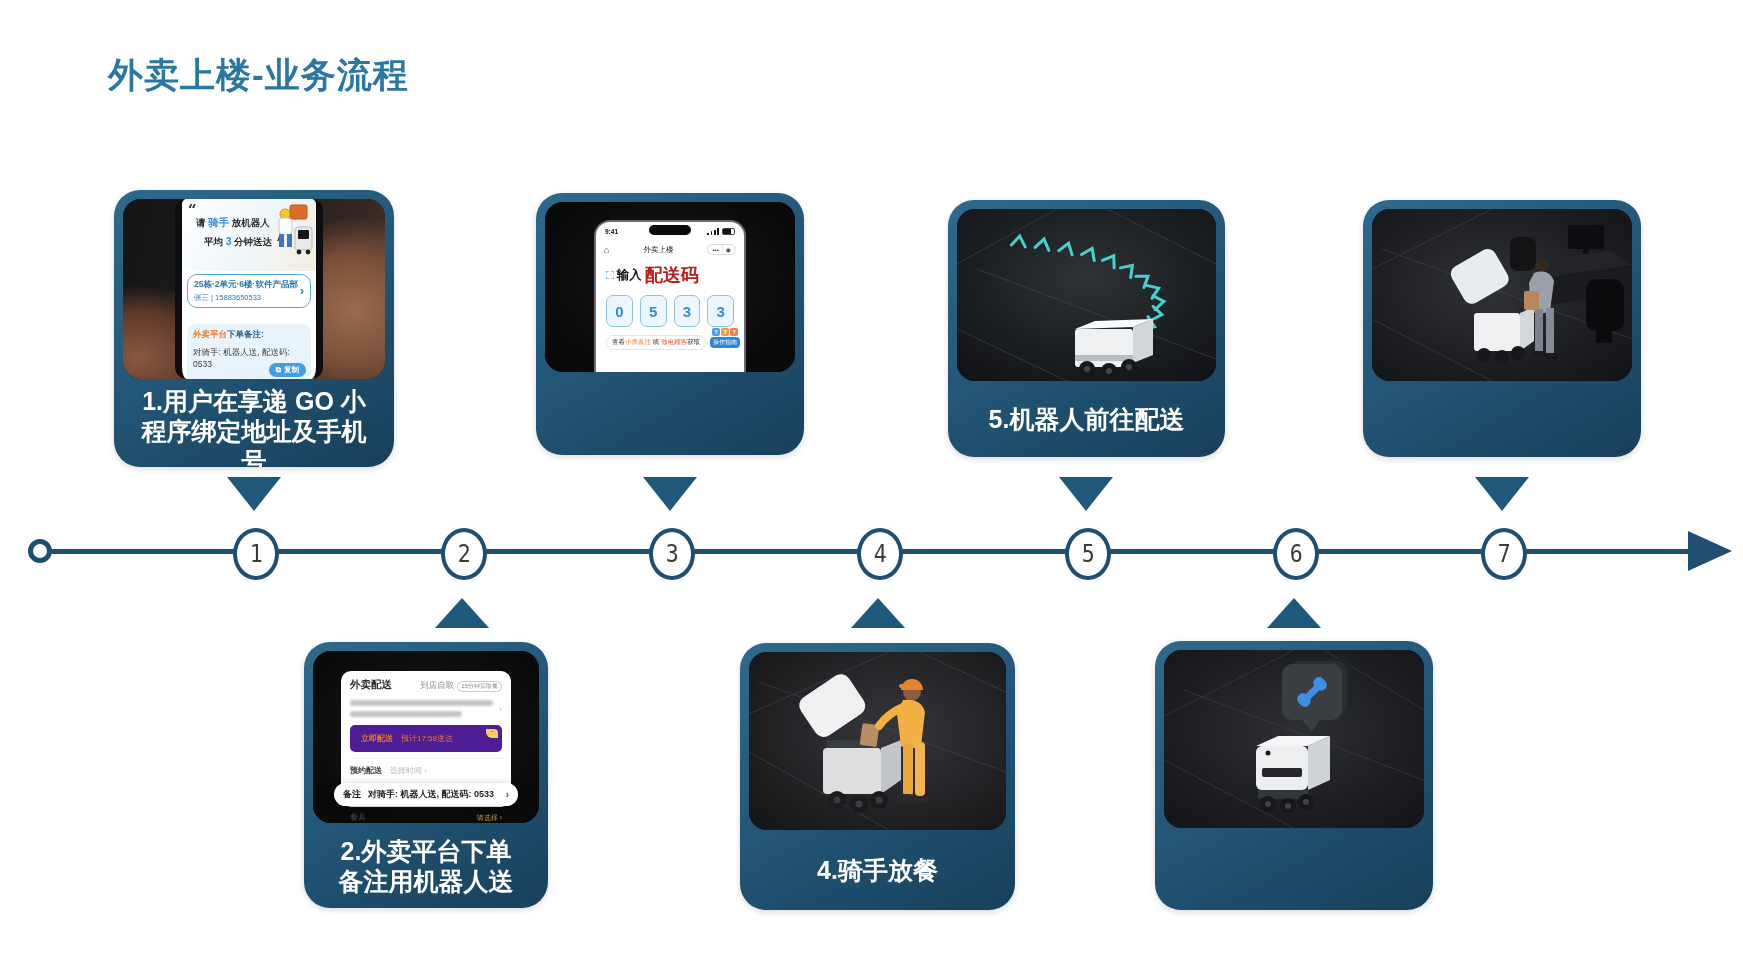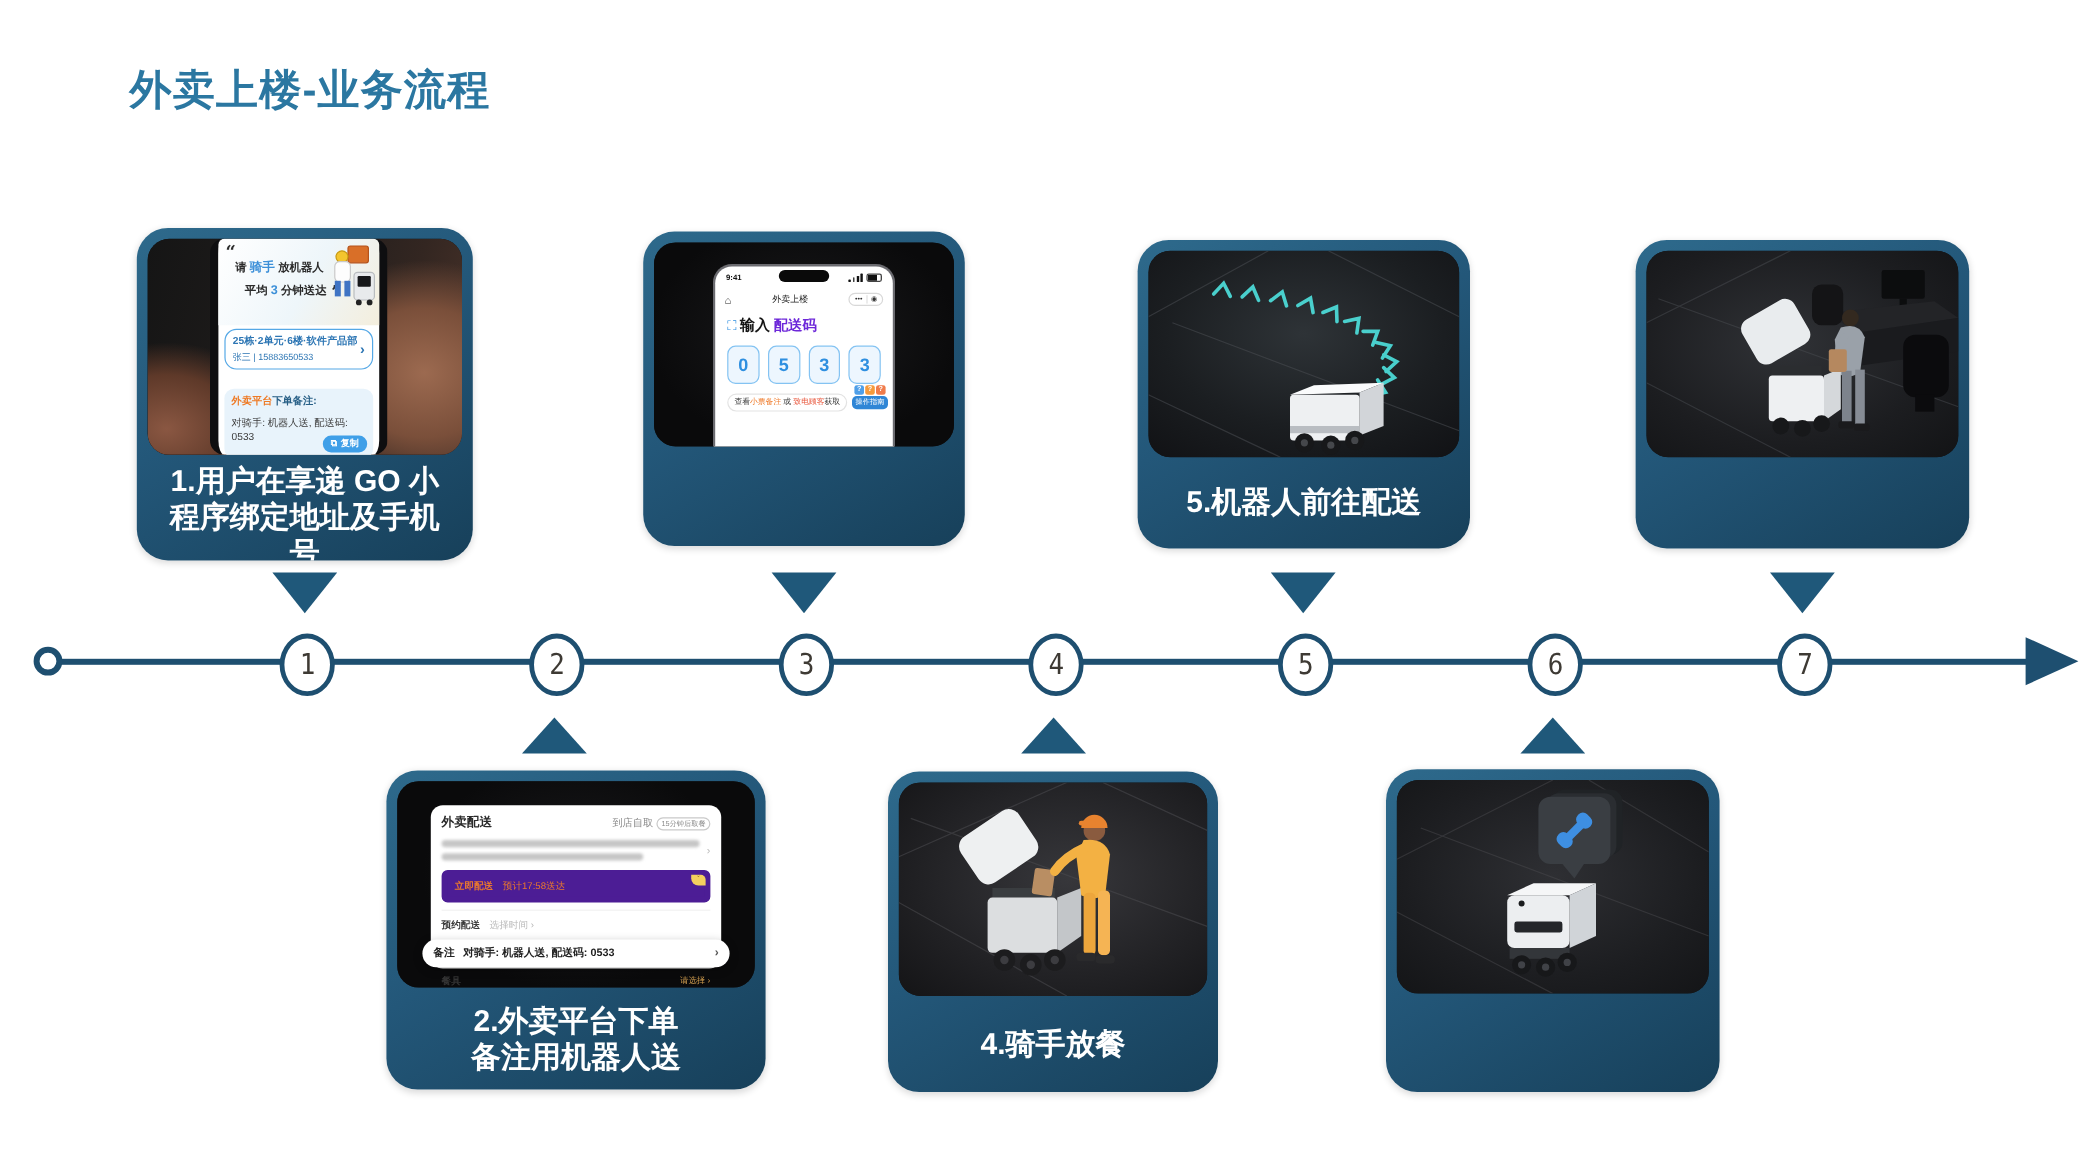--- a/index.html
+++ b/index.html
@@ -70,21 +70,21 @@
   .p3-batt{width:11px;height:5.5px;border:1px solid #444;border-radius:2px;margin-left:3px;background:linear-gradient(90deg,#111 70%,transparent 70%);}
   .p3-nav{display:flex;align-items:center;margin-top:6px;padding:0 8px;}
   .p3-home{font-size:9px;color:#222;}
   .p3-title{flex:1;text-align:center;font-size:7.5px;color:#222;}
   .p3-capsule{border:1px solid #d8d8d8;border-radius:8px;padding:1px 4px;font-size:6px;color:#333;display:flex;gap:3px;align-items:center;}
   .p3-capsule .sep{width:1px;height:7px;background:#e0e0e0;}
   .p3-body{padding:8px 10px 0;position:relative;}
   .p3-label{display:flex;align-items:center;gap:3px;}
   .p3-scan{color:#2f8fe0;font-size:11px;}
   .p3-in{font-size:12.5px;font-weight:800;color:#141414;}
-  .p3-in-hl{font-size:12px;font-weight:800;color:#6d28d9;}
+  .p3-in-hl{font-size:18px;font-weight:800;color:#b91c1c;}
   .p3-digits{display:flex;gap:7px;margin-top:8px;}
   .digit-box{width:25px;height:30px;background:#edf6fe;border:1.5px solid #84c3f2;border-radius:7px;
              display:flex;align-items:center;justify-content:center;font-size:15px;font-weight:700;color:#2e8fe0;}
   .p3-hint{display:inline-block;margin-top:8px;border:1px solid #e3e3e3;border-radius:8px;padding:2px 5px;font-size:6.5px;color:#333;}
   .p3-hint .o1{color:#ef7b2a;}.p3-hint .o2{color:#e8553a;}
   .p3-guide{position:absolute;right:4px;bottom:2px;text-align:center;}
   .p3-qs{display:flex;gap:1px;justify-content:center;}
   .p3-qs b{width:8px;height:8px;border-radius:2px;color:#fff;font-size:6px;line-height:8px;display:block;}
   .p3-qs b:nth-child(1){background:#4f9fe8;}.p3-qs b:nth-child(2){background:#f59a3c;}.p3-qs b:nth-child(3){background:#f07c4b;}
   .p3-guide-pill{margin-top:1px;background:#2f86d6;color:#fff;border-radius:4px;padding:1px 3px;font-size:6px;}
@@ -108,21 +108,21 @@
   .p2-corner{position:absolute;top:-1px;right:-1px;width:12px;height:9px;background:#f3cf5f;border-radius:0 4px 0 6px;
              font-size:6px;line-height:8px;text-align:center;color:#7a5a16;}
   .p2-row{display:flex;gap:8px;margin-top:6px;padding-top:6px;border-top:1px solid #f2f2f2;align-items:center;}
   .p2-row .l{font-size:8px;font-weight:700;color:#3a3a3a;}
   .p2-row .v{font-size:8px;color:#b8b8b8;}
   .p2-note{margin:7px -16px 0;background:#fff;border-radius:13px;box-shadow:0 2px 8px rgba(0,0,0,.28);
            padding:5px 9px;display:flex;gap:7px;align-items:center;position:relative;z-index:2;}
   .p2-note .l{font-size:9px;font-weight:700;color:#222;}
   .p2-note .v{font-size:9px;font-weight:700;color:#222;}
   .p2-note .c{font-size:10px;font-weight:700;color:#555;margin-left:auto;}
-  .p2-row3{display:flex;margin-top:6px;align-items:flex-start;}
+  .p2-row3{display:flex;margin-top:6px;align-items:center;}
   .p2-row3 .l{font-size:8px;color:#333;font-weight:700;}
   .p2-row3 .v{font-size:7px;color:#cf9c4e;margin-left:auto;}
 
   .scene-svg{position:absolute;inset:0;width:100%;height:100%;}
 </style>
 </head>
 <body>
 
 <div class="stage">
 
@@ -340,21 +340,21 @@
           <polygon points="148,104 162,98 162,132 148,142" fill="#d5d8db"></polygon>
           <circle cx="112" cy="146" r="7" fill="#17181a"></circle>
             <circle cx="130" cy="148" r="7" fill="#17181a"></circle>
             <circle cx="146" cy="144" r="7" fill="#17181a"></circle>
           <rect x="152" y="82" width="15" height="19" rx="2" fill="#b5885f"></rect>
         </g>
       </svg>
     </div>
   </div>
 
-  <div class="card" style="left:322px;top:642px;width:316px;height:266px">
+  <div class="card" style="left:304px;top:642px;width:244px;height:266px">
     <div class="card-img" style="height:172px">
       <div class="black-scene"></div>
       <div class="panel2">
         <div class="p2-head">
           <span class="p2-tab1">外卖配送</span>
           <span class="p2-right">
             <span class="p2-tab2">到店自取</span>
             <span class="p2-badge">15分钟后取餐</span>
           </span>
         </div>

